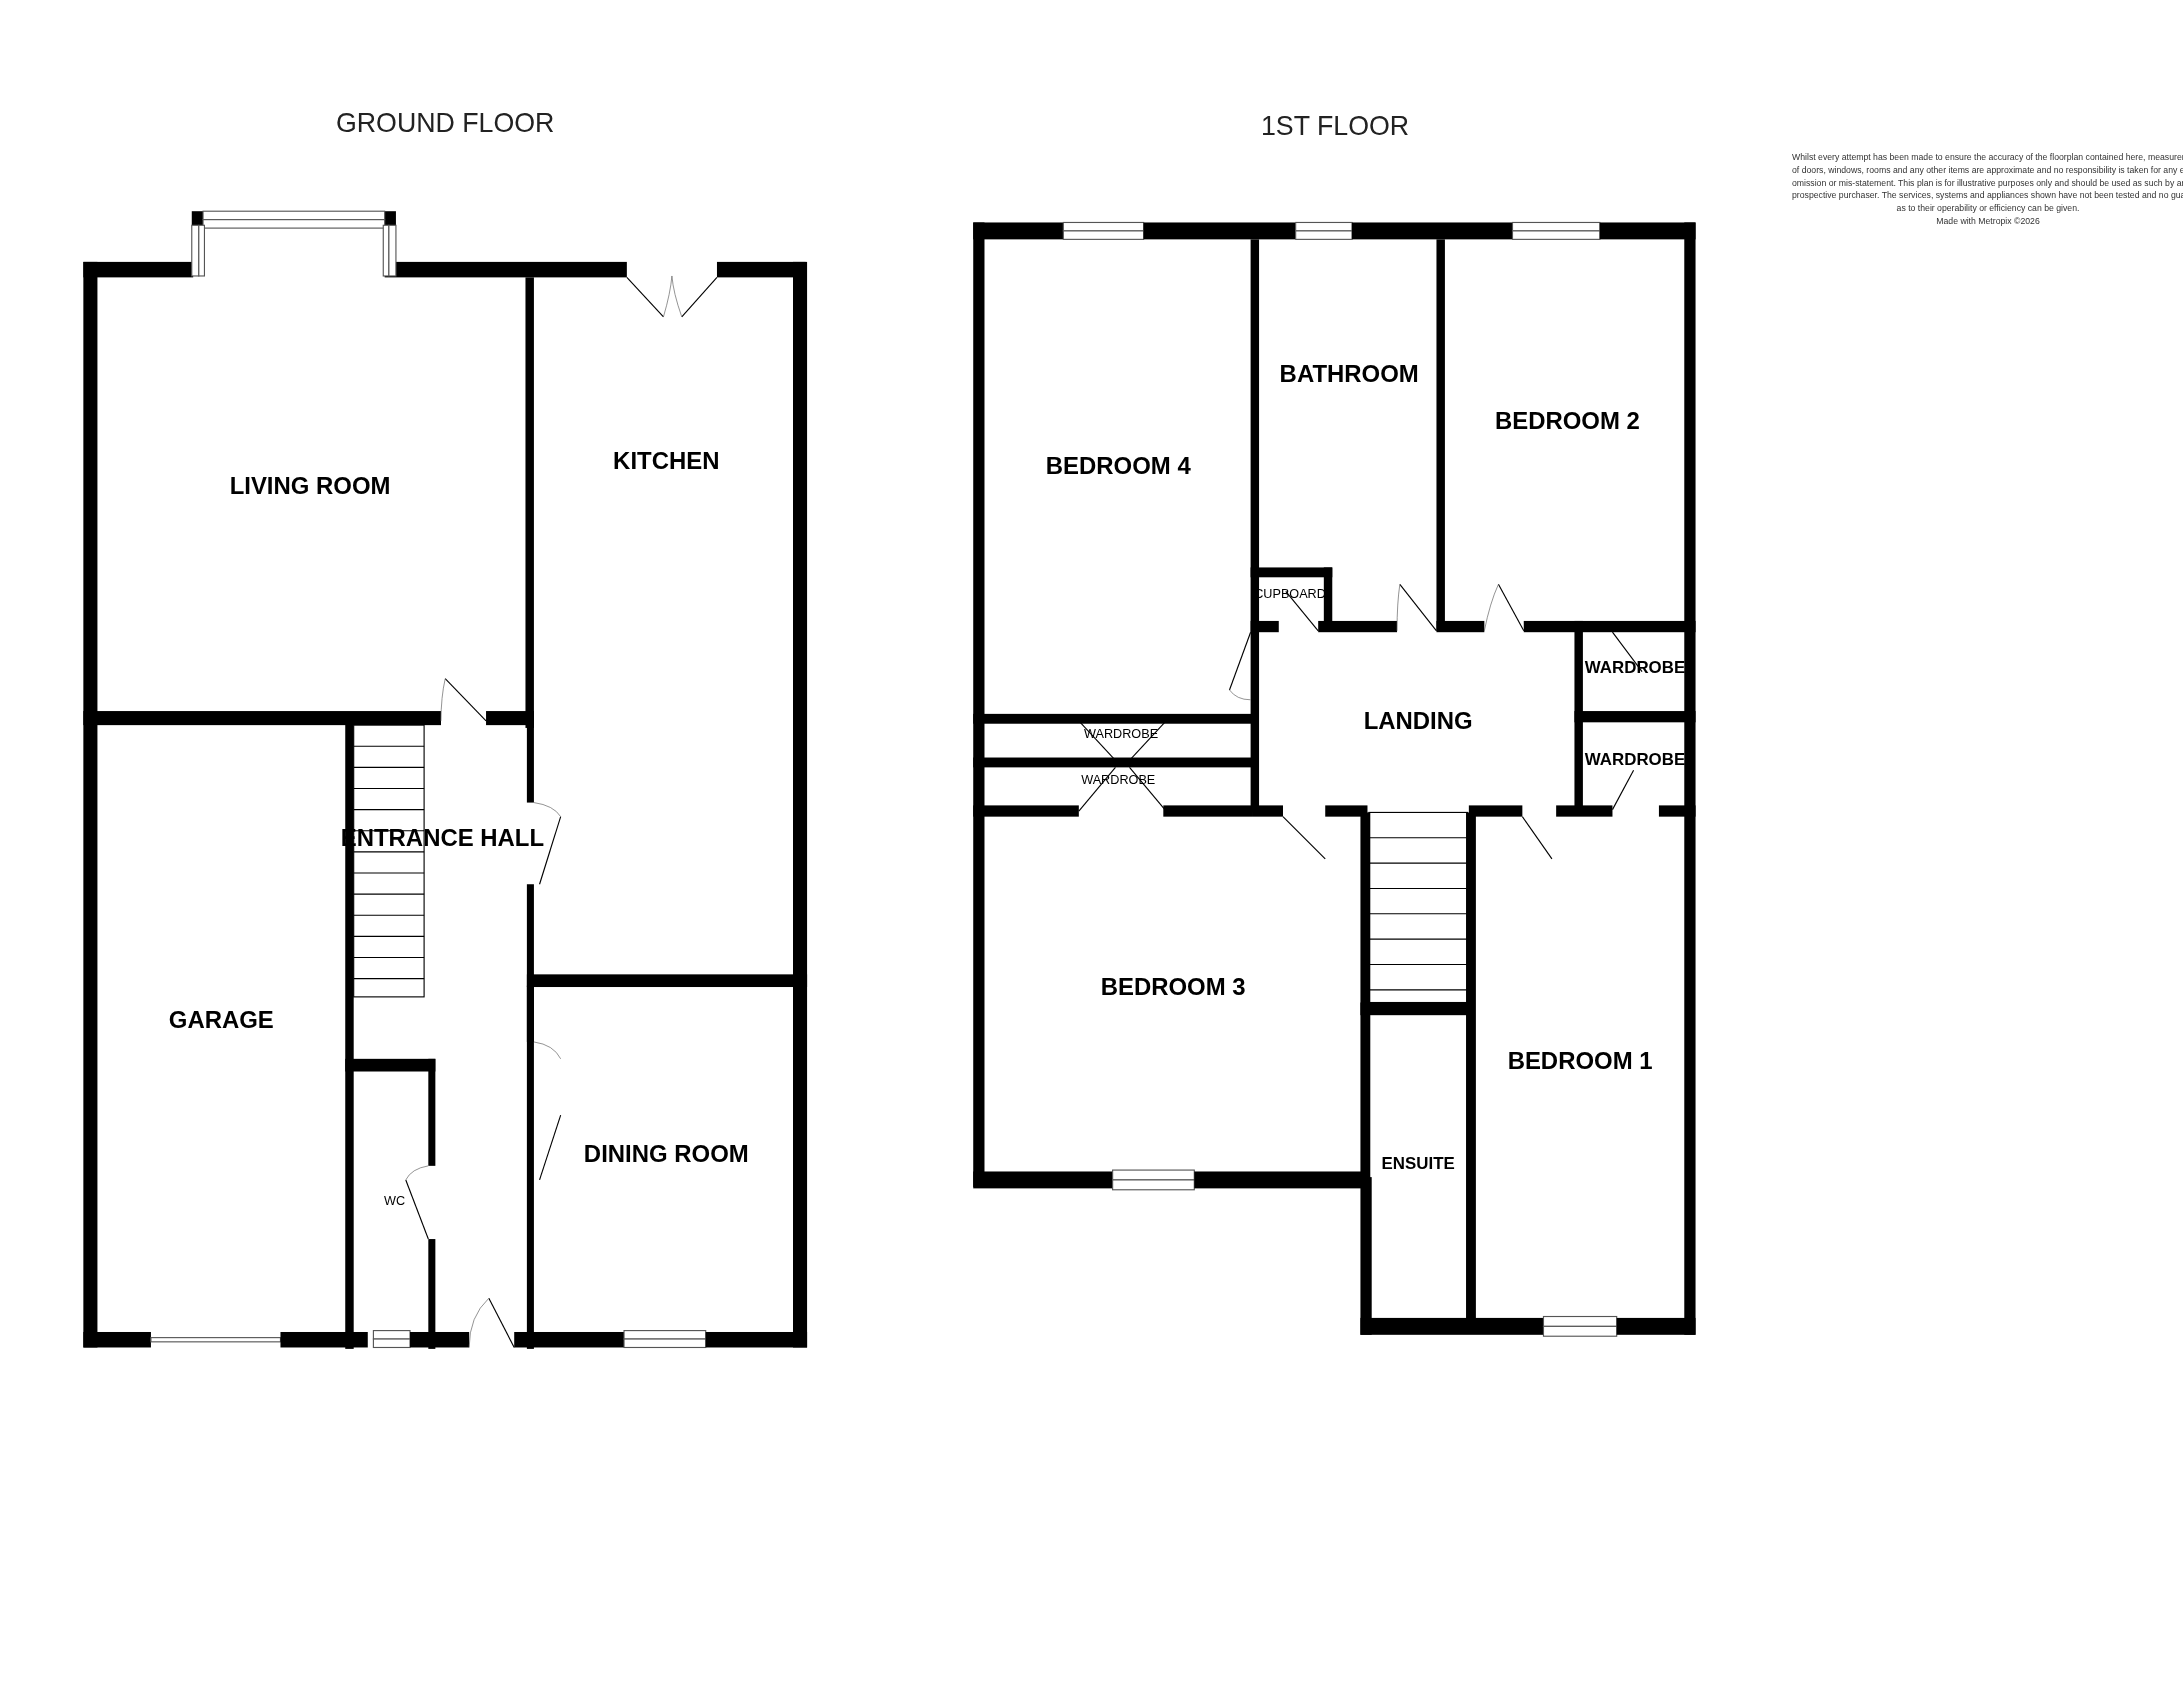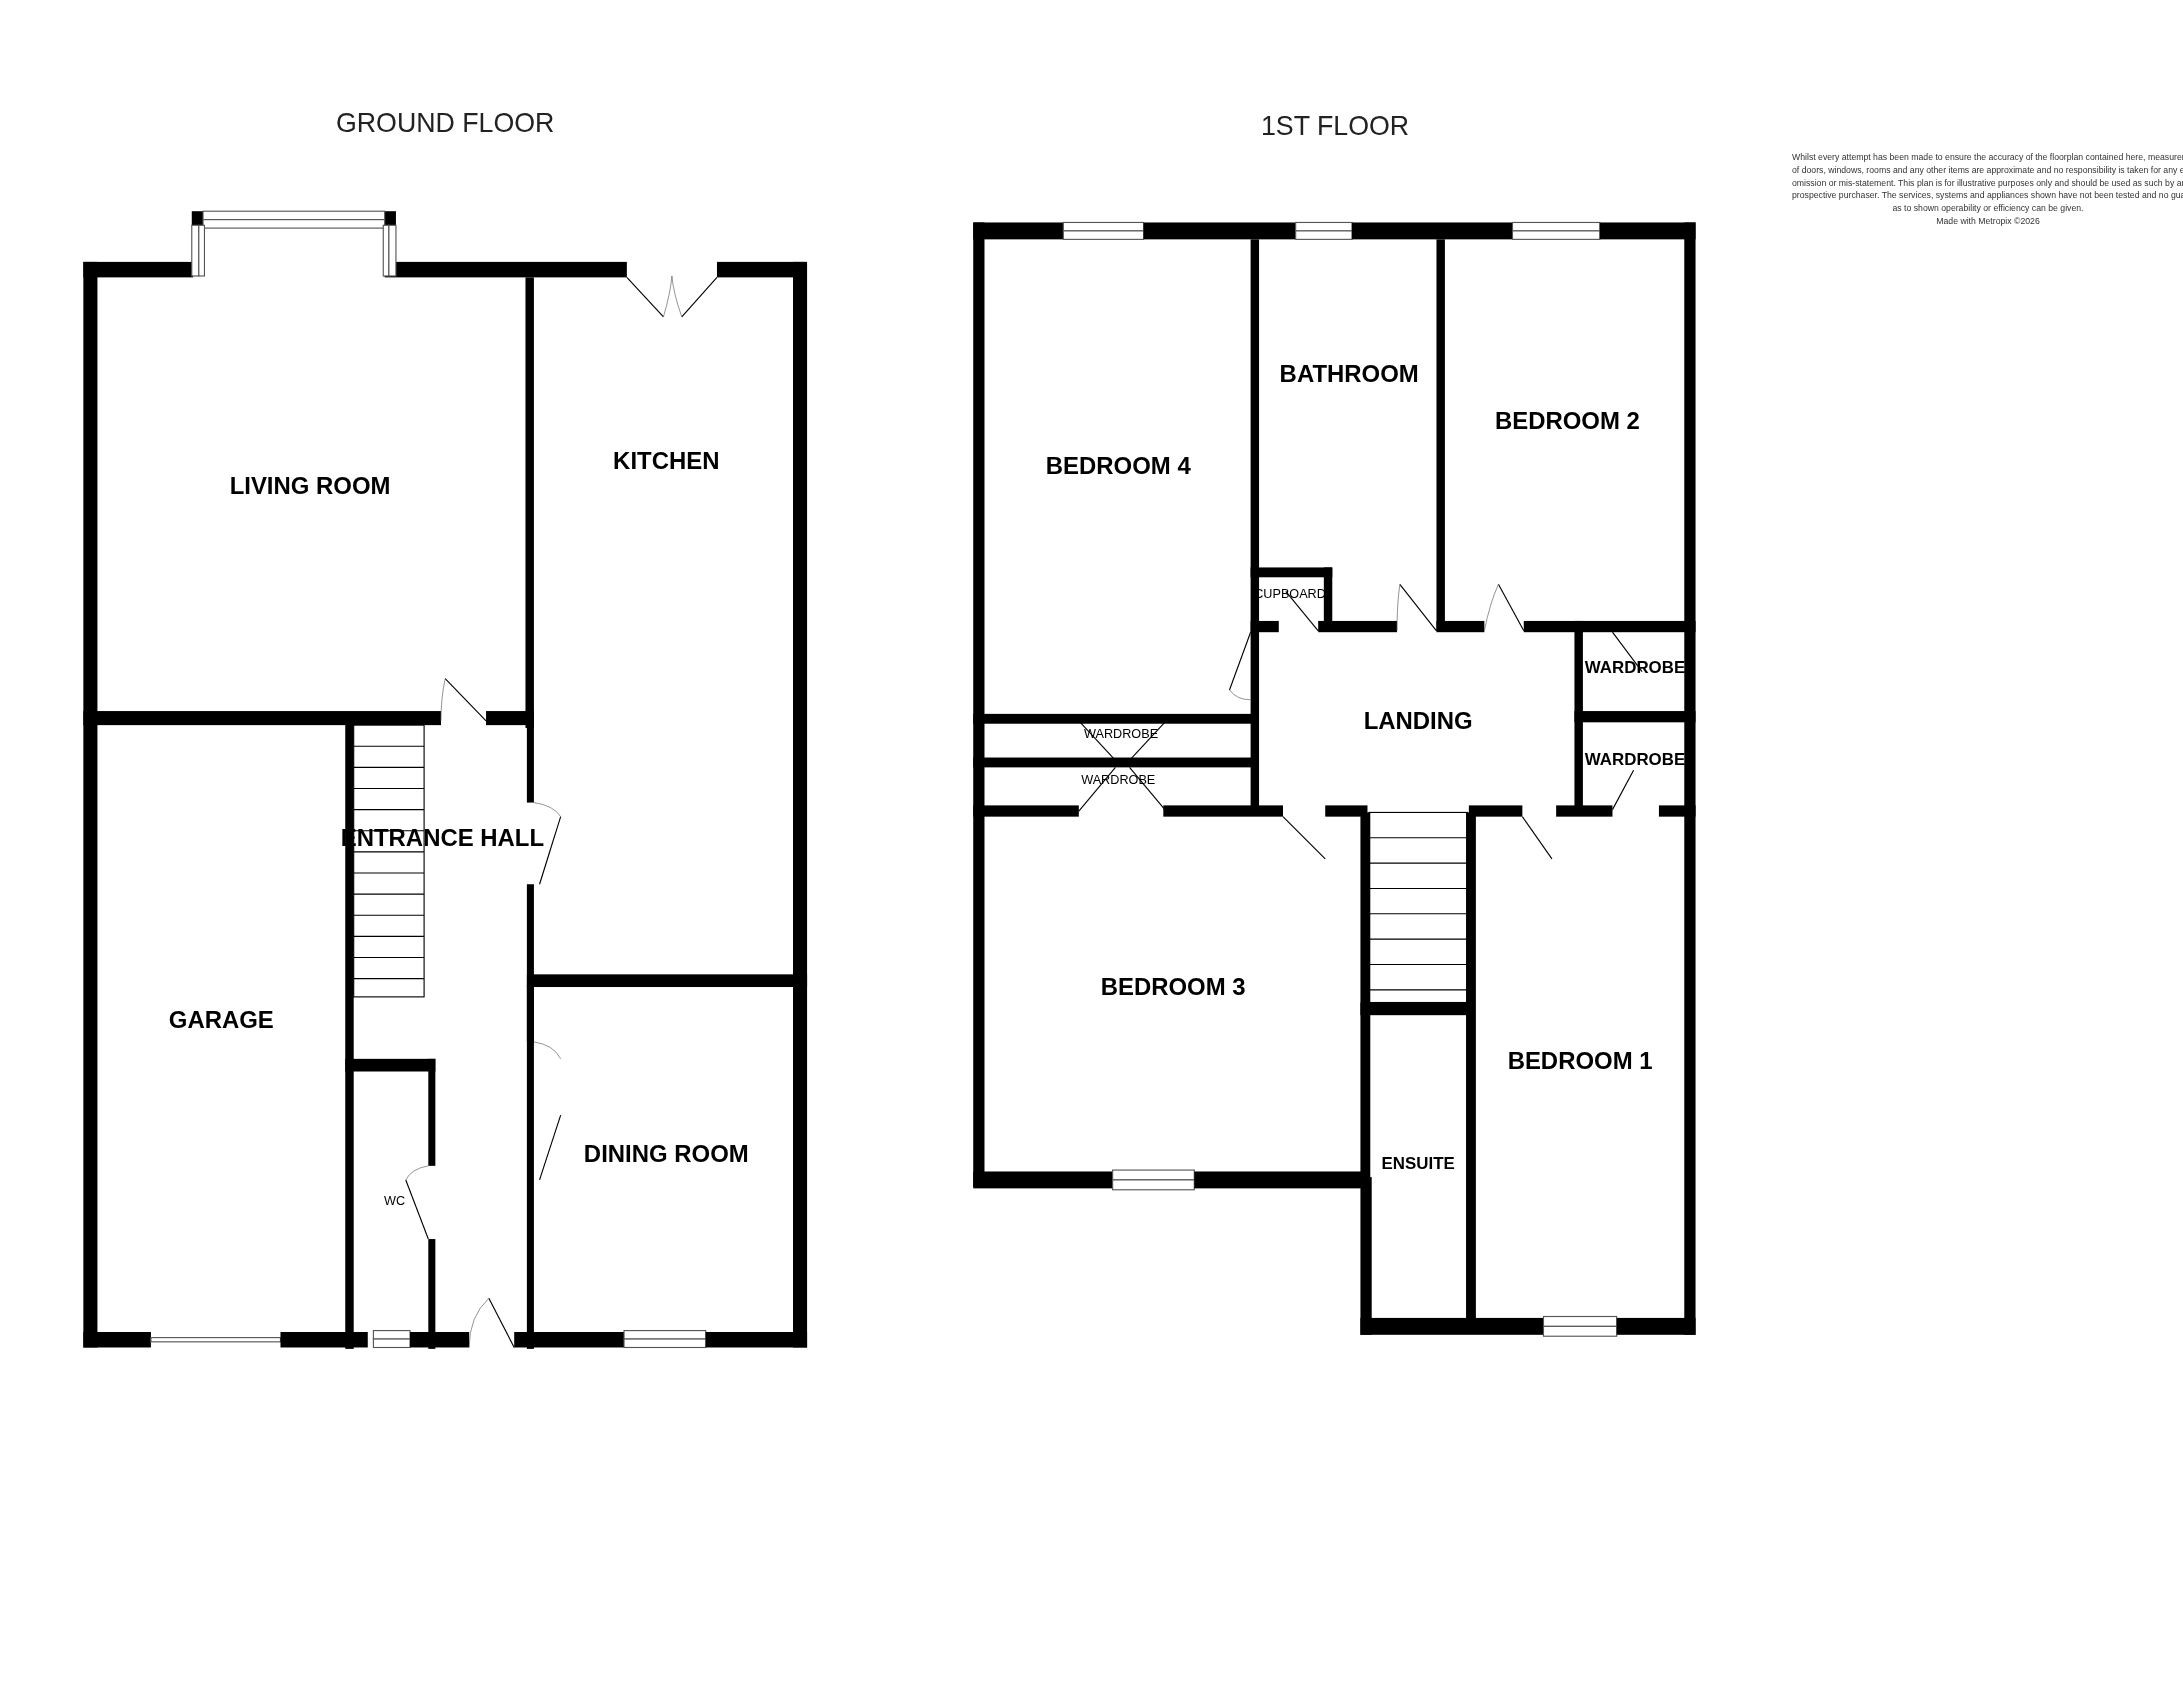--- a/index.html
+++ b/index.html
@@ -224,16 +224,16 @@
     <text class="room-sm" x="1007" y="830" text-anchor="middle">ENSUITE</text>
     <text class="room" x="1122" y="759" text-anchor="middle">BEDROOM 1</text>
   </g>
 </svg>
 
 <div class="disclaimer">
   <div>Whilst every attempt has been made to ensure the accuracy of the floorplan contained here, measurements</div>
   <div>of doors, windows, rooms and any other items are approximate and no responsibility is taken for any error,</div>
   <div>omission or mis-statement. This plan is for illustrative purposes only and should be used as such by any</div>
   <div>prospective purchaser. The services, systems and appliances shown have not been tested and no guarantee</div>
-  <div>as to shown operability or efficiency can be given.</div>
+  <div>as to their operability or efficiency can be given.</div>
   <div>Made with Metropix ©2026</div>
 </div>
 
 
 </body></html>

